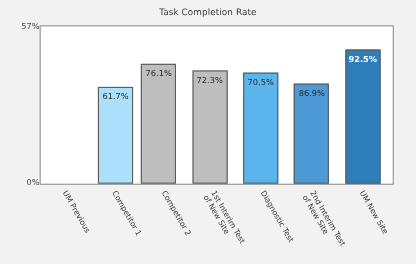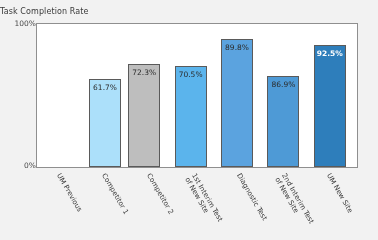--- a/index.html
+++ b/index.html
@@ -18,21 +18,21 @@
     width: 378px;
     height: 235px;
     background: #f2f2f2;
     box-sizing: border-box;
   }
   #chart-title {
     position: absolute;
     top: 7px;
     left: 0;
     width: 378px;
-    text-align: left;
+    text-align: center;
     font-size: 8px;
     color: #3a3a3a;
     letter-spacing: 0.1px;
   }
   
   #plot-area {
     position: absolute;
     left: 36px;
     top: 23px;
     width: 322px;
@@ -121,43 +121,43 @@
   }
   .xlabel .l2 { display: block; }
 </style>
 </head>
 <body>
 
 <div id="chart-root">
 
   <div id="chart-title">Task Completion Rate</div>
 
-  <div class="ytick" id="ytick-top">100%</div>
+  <div class="ytick" id="ytick-top">57%</div>
   <div class="ytick" id="ytick-bottom">0%</div>
 
   <div id="plot-area">
     <div id="bars-layer">
         <div class="bar-slot">
           <div class="bar" style="height: 88.231px; background: rgb(172, 224, 250); margin-left: 48px;">
             <div class="bar-label">61.7%</div>
           </div>
         </div>
         <div class="bar-slot">
+          <div class="bar" style="height: 108.823px; background: rgb(190, 190, 190);">
+            <div class="bar-label">76.1%</div>
+          </div>
+        </div>
+        <div class="bar-slot">
           <div class="bar" style="height: 103.389px; background: rgb(190, 190, 190);">
             <div class="bar-label">72.3%</div>
           </div>
         </div>
         <div class="bar-slot">
           <div class="bar" style="height: 100.815px; background: rgb(91, 180, 236);">
             <div class="bar-label">70.5%</div>
-          </div>
-        </div>
-        <div class="bar-slot">
-          <div class="bar" style="height: 128.414px; background: rgb(91, 163, 223);">
-            <div class="bar-label">89.8%</div>
           </div>
         </div>
         <div class="bar-slot">
           <div class="bar" style="height: 91px; background: rgb(78, 154, 214);">
             <div class="bar-label">86.9%</div>
           </div>
         </div>
         <div class="bar-slot">
           <div class="bar" style="height: 122px; background: rgb(46, 126, 187);">
             <div class="bar-label on-dark">92.5%</div>

